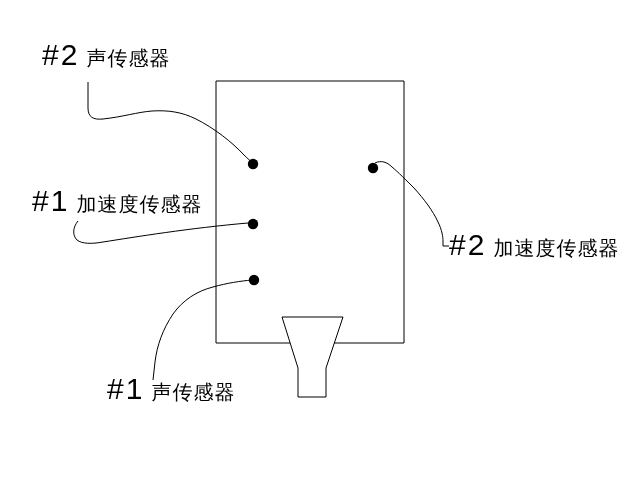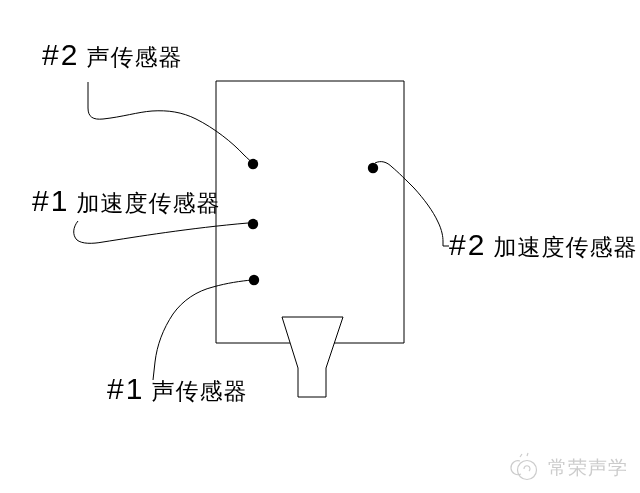--- a/index.html
+++ b/index.html
@@ -10,21 +10,21 @@
     font-family:"Liberation Sans", sans-serif;
   }
   .artwork{position:absolute;left:0;top:0;}
   .artwork path{fill:none;stroke:var(--color-line,#000);stroke-width:1;}
   .artwork circle{fill:var(--color-dot,#000);stroke:none;}
   .label{
     position:absolute;display:flex;align-items:baseline;gap:7px;
     color:var(--color-line,#000);white-space:nowrap;
   }
   .label .prefix{font-size:30px;line-height:1;font-weight:400;letter-spacing:2px;}
-  .label .cjk{font-size:23px;line-height:1;letter-spacing:1px;font-weight:400;}
+  .label .cjk{font-size:20px;line-height:1;letter-spacing:1px;font-weight:400;}
   .watermark{
     position:absolute;right:12px;bottom:10px;
     display:flex;align-items:center;gap:7px;
     color:var(--color-watermark,#cccccc);
   }
   .watermark .brand{font-size:19px;line-height:1;letter-spacing:1px;}
   .wm-icon path, .wm-icon circle{fill:none;stroke:var(--color-watermark,#cccccc);stroke-width:1.2;}
 </style>
 </head>
 <body>
@@ -61,23 +61,14 @@
   <div class="label" style="left:107px;top:374px">
     <span class="prefix">#1</span>
     <span class="cjk">声传感器</span>
   </div>
 
   <div class="label" style="left:449px;top:230px">
     <span class="prefix">#2</span>
     <span class="cjk">加速度传感器</span>
   </div>
 
-  <div class="watermark">
-    <svg class="wm-icon" width="34" height="32" viewBox="0 0 34 32">
-      <circle cx="20" cy="19" r="9.5"></circle>
-      <path d="M13,10 a7,7 0 1 0 1,13"></path>
-      <path d="M13,6 l2,-3 M20,5 l1,-3"></path>
-      <path d="M17,18 a3,3 0 1 1 5,2"></path>
-    </svg>
-    <span class="brand">常荣声学</span>
-  </div>
 
 </div>
 
 </body></html>

